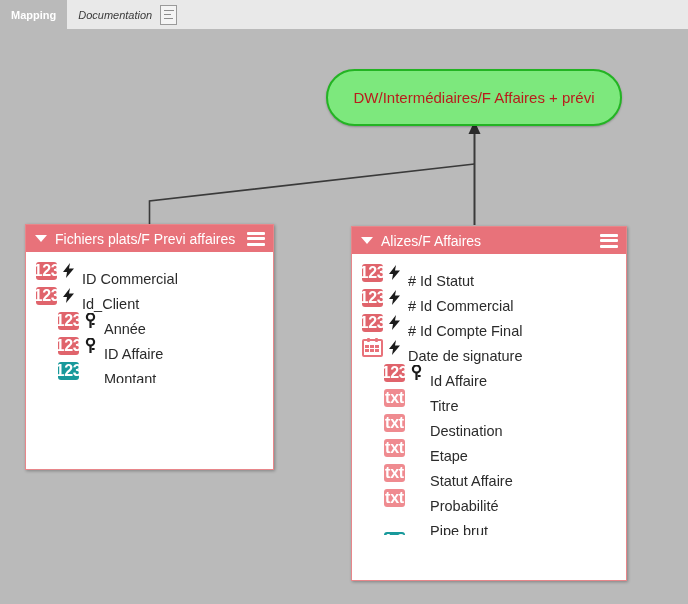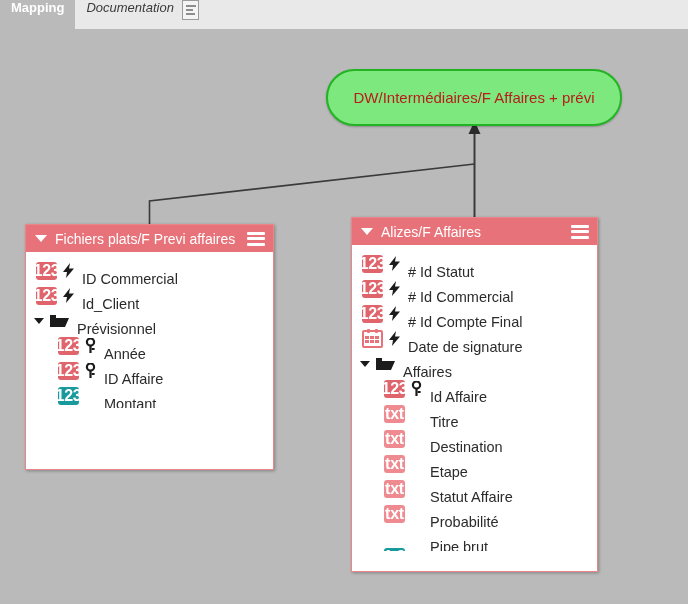--- a/index.html
+++ b/index.html
@@ -12,23 +12,23 @@
   #app { position: relative; width: 688px; height: 604px; }
 
   
   .tabbar {
     position: absolute; left: 0; top: 0;
     width: 688px; height: 29px;
     background: #e9e9e9;
     display: flex; align-items: stretch;
   }
   .tab {
-    display: flex; align-items: flex-start;
+    display: flex; align-items: center;
     padding: 0 11px;
-    font-size: 13px;
+    font-size: 11px;
     color: #3a3a3a;
     cursor: default;
     user-select: none;
   }
   .tab.active {
     background: #bababa;
     color: #ffffff;
     font-weight: bold;
   }
   .tab-doc { gap: 8px; font-style: italic; }
@@ -68,21 +68,21 @@
 
   
   .panel {
     position: absolute;
     background: #ffffff;
     border: 1px solid #e8868a;
     box-shadow: 1px 1px 3px rgba(0,0,0,.30);
     display: flex; flex-direction: column;
   }
   .panel-left  { left: 25px;  top: 195px; width: 249px; height: 246px; }
-  .panel-right { left: 351px; top: 188px; width: 247px; height: 355px; }
+  .panel-right { left: 351px; top: 197px; width: 276px; height: 355px; }
 
   .panel-header {
     height: 27px; flex: 0 0 27px;
     background: #e8727a;
     display: flex; align-items: center;
     padding: 0 8px 0 9px;
     color: #ffffff;
     font-size: 14px;
     gap: 8px;
   }
@@ -217,30 +217,20 @@
         <div class="row">
           <span class="badge badge-num">123</span>
           <span class="mod">
             <svg width="11" height="15" viewBox="0 0 11 15">
                 <polygon points="7,0 0,9 4,9 3,15 11,5.5 6,5.5" fill="#1b1b1b"></polygon>
               </svg>
           </span>
           <span class="row-label">Id_Client</span>
         </div>
 
-        <div class="row folder-row">
-          <span class="caret-blk"></span>
-          <span class="folder-ico">
-            <svg width="19" height="15" viewBox="0 0 19 15">
-              <path d="M0 2 L0 14 L15 14 L19 5 L6 5 L6 2 Z" fill="#1b1b1b"></path>
-              <path d="M0 2 L0 5 L6 5 L6 2 Z" fill="#1b1b1b"></path>
-            </svg>
-          </span>
-          <span class="row-label">Prévisionnel</span>
-        </div>
 
         <div class="row indent">
           <span class="badge badge-num">123</span>
           <span class="mod">
             <svg width="11" height="15" viewBox="0 0 11 15">
               <circle cx="5.5" cy="4" r="3.6" fill="none" stroke="#1b1b1b" stroke-width="2.2"></circle>
               <rect x="4.4" y="7" width="2.2" height="8" fill="#1b1b1b"></rect>
               <rect x="6.6" y="10" width="3" height="2" fill="#1b1b1b"></rect>
             </svg>
           </span>
@@ -320,30 +310,20 @@
               <span></span>
           </span>
           <span class="mod">
             <svg width="11" height="15" viewBox="0 0 11 15">
                 <polygon points="7,0 0,9 4,9 3,15 11,5.5 6,5.5" fill="#1b1b1b"></polygon>
               </svg>
           </span>
           <span class="row-label">Date de signature</span>
         </div>
 
-        <div class="row folder-row">
-          <span class="caret-blk"></span>
-          <span class="folder-ico">
-            <svg width="19" height="15" viewBox="0 0 19 15">
-              <path d="M0 2 L0 14 L15 14 L19 5 L6 5 L6 2 Z" fill="#1b1b1b"></path>
-              <path d="M0 2 L0 5 L6 5 L6 2 Z" fill="#1b1b1b"></path>
-            </svg>
-          </span>
-          <span class="row-label">Affaires</span>
-        </div>
 
         <div class="row indent">
           <span class="badge badge-num">123</span>
           <span class="mod">
             <svg width="11" height="15" viewBox="0 0 11 15">
               <circle cx="5.5" cy="4" r="3.6" fill="none" stroke="#1b1b1b" stroke-width="2.2"></circle>
               <rect x="4.4" y="7" width="2.2" height="8" fill="#1b1b1b"></rect>
               <rect x="6.6" y="10" width="3" height="2" fill="#1b1b1b"></rect>
             </svg>
           </span>

